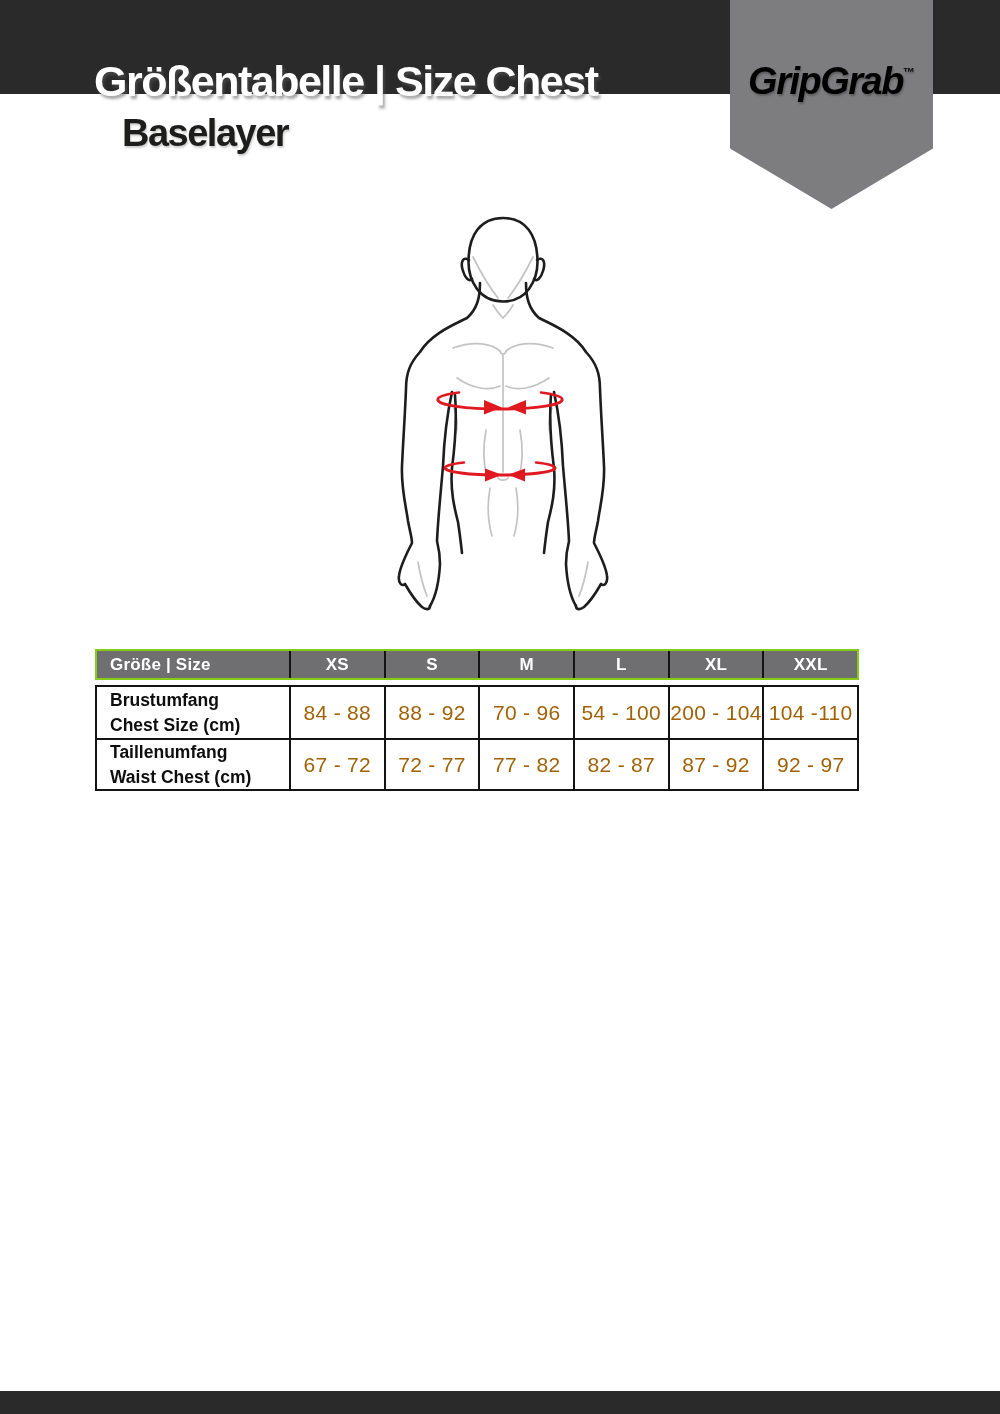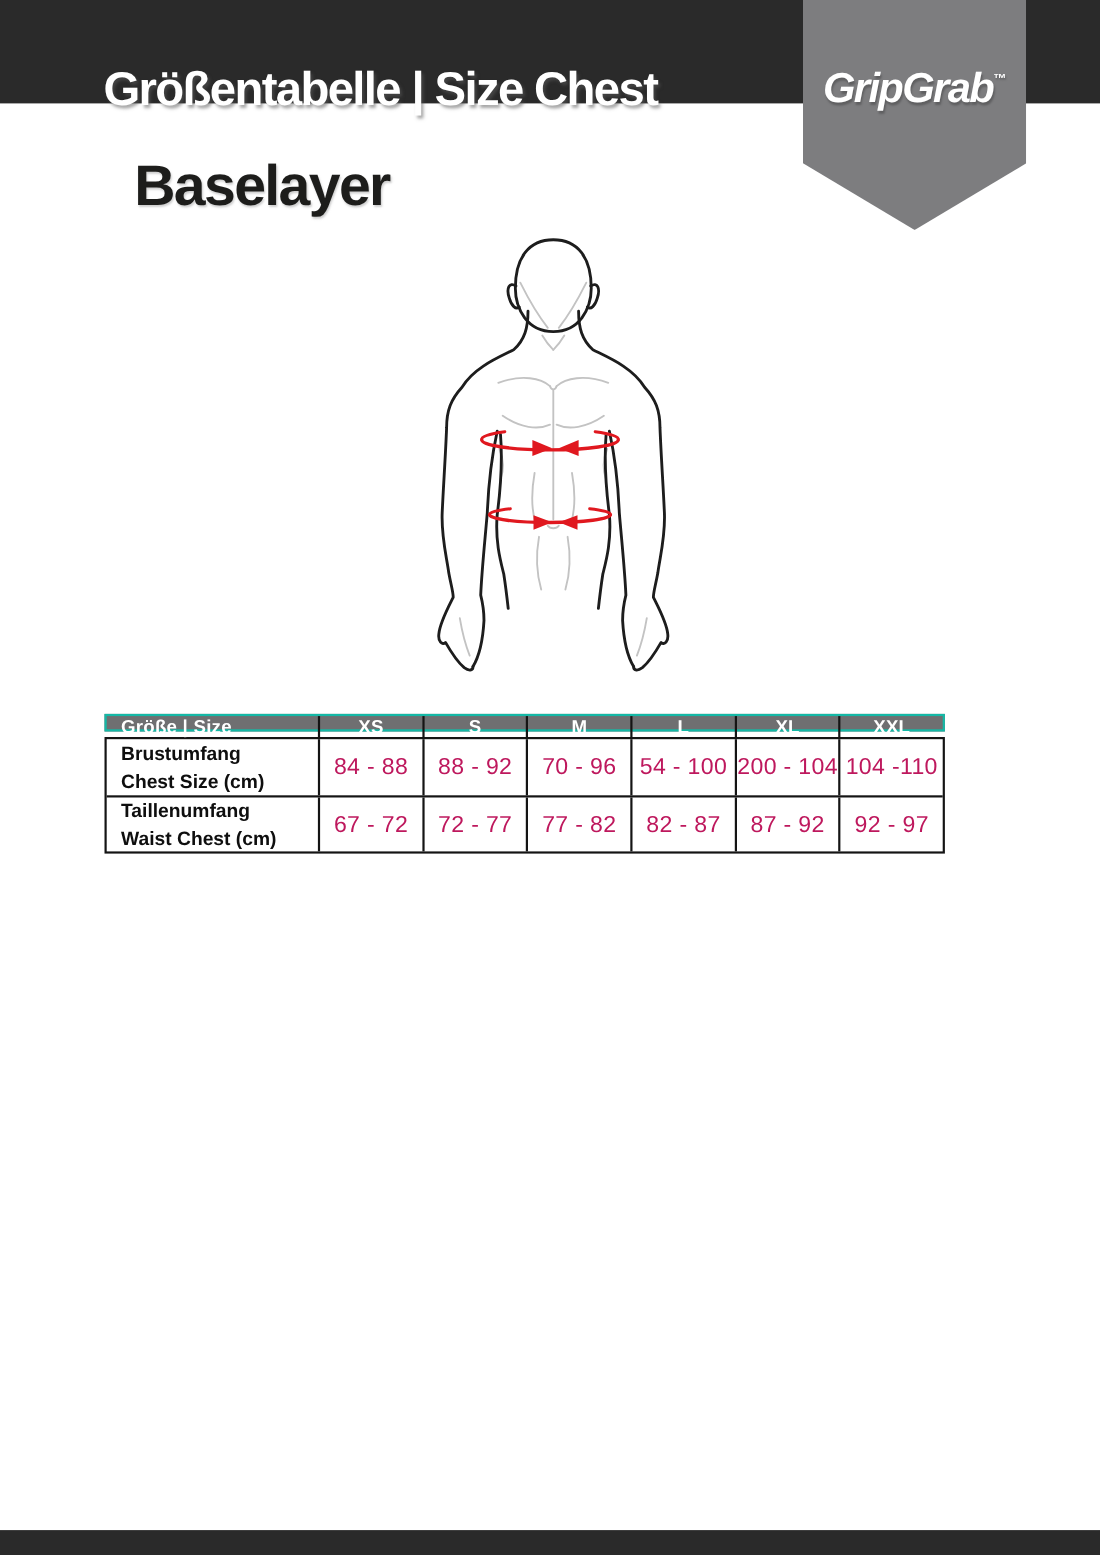--- a/index.html
+++ b/index.html
@@ -17,61 +17,60 @@
     background:#2a2a2a;
   }
   .page-title {
     position:absolute; left:94px; top:60px;
     font-size:43px; font-weight:700; line-height:1; letter-spacing:-1.5px;
     color:#ffffff; white-space:nowrap; z-index:3;
     text-shadow:2px 3px 3px rgba(90,90,90,0.55);
   }
   .page-subtitle {
     position:absolute; left:122px; top:114px;
-    font-size:52px; font-weight:700; line-height:1; letter-spacing:-1.5px;
+    font-size:38px; font-weight:700; line-height:1; letter-spacing:-1.5px;
     color:#1d1d1b; white-space:nowrap;
     text-shadow:1px 2px 2px rgba(130,130,130,0.4);
-    margin-top:29px;
   }
   .ribbon {
     position:absolute; left:730px; top:0; width:203px; height:209px;
     background:#7d7d7f; z-index:4;
     clip-path:polygon(0 0, 100% 0, 100% 71%, 50% 100%, 0 71%);
   }
   .logo {
     position:absolute; left:0; top:62px; width:100%;
-    text-align:center; color:#ffffff;
+    text-align:center; color:#000000;
     font-size:38px; font-weight:700; font-style:italic;
     letter-spacing:-1.5px; line-height:1;
     text-shadow:1px 2px 2px rgba(0,0,0,0.25);
   }
   .logo .tm {
     font-size:12px; font-style:normal; letter-spacing:0;
     vertical-align:18px;
   }
   .figure-svg { position:absolute; left:393px; top:210px; width:230px; height:405px; }
 
   .sizetable { position:absolute; left:95px; top:649px; width:764px; }
   .t-grid { display:grid; grid-template-columns:192px repeat(6, 1fr); }
   .t-head {
-    background:#6f6f71; border:2px solid #14b8a6; height:16px;
+    background:#6f6f71; border:2px solid #84cc16; height:31px;
     margin-bottom:5px;
   }
   .t-head .th {
     display:flex; align-items:center; justify-content:center;
     color:#fff; font-weight:700; font-size:17px; letter-spacing:0.2px;
   }
   .t-head .th + .th { border-left:2px solid #141414; }
   .t-head .th.label-cell { justify-content:flex-start; padding-left:13px; }
   .t-body { border:2px solid #141414; background:#fff; }
   .t-row { height:51px; }
   .t-row + .t-row { border-top:2px solid #141414; }
   .t-row .td {
     display:flex; align-items:center; justify-content:center;
-    font-size:21px; color:#be185d; letter-spacing:0.3px;
+    font-size:21px; color:#a16207; letter-spacing:0.3px;
   }
   .t-row .td + .td { border-left:2px solid #141414; }
   .t-row .td.label-cell {
     flex-direction:column; align-items:flex-start; justify-content:center;
     padding-left:13px; font-size:17.5px; font-weight:700;
     line-height:1.4; color:#0e0e0e; letter-spacing:0;
   }
 </style>
 </head>
 <body>

